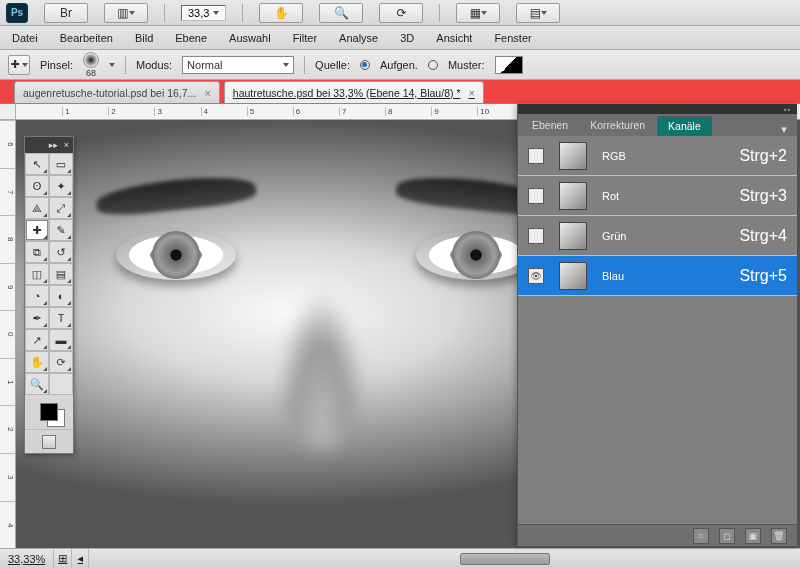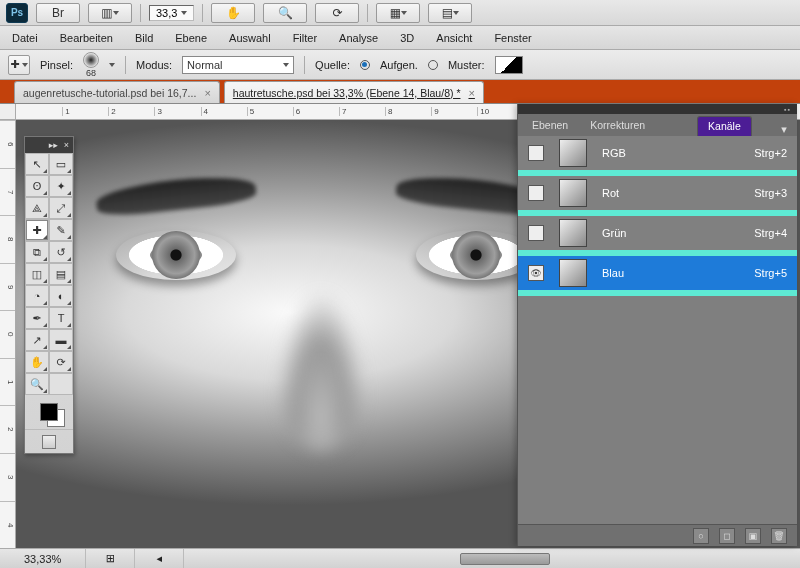--- a/index.html
+++ b/index.html
@@ -1,19 +1,19 @@
 <!DOCTYPE html>
 <html><head>
 <meta charset="utf-8">
 <style>
   * { margin: 0; padding: 0; box-sizing: border-box; font-family: 'Segoe UI', Tahoma, sans-serif; }
   body { width: 800px; height: 568px; background: #ddd; overflow: hidden; position: relative; font-size: 11px; }
 
   
-  .app-bar { height: 26px; background: linear-gradient(#e8e8e8,#d8d8d8); border-bottom: 1px solid #aaa; display: flex; align-items: center; padding: 0 6px; gap: 8px; }
+  .app-bar { height: 26px; background: linear-gradient(#e8e8e8,#d8d8d8); border-bottom: 1px solid #aaa; display: flex; align-items: center; padding: 0 6px; gap: 16px; }
   .ps-chip { width:22px; height:20px; background:#0b2a3b; border:1px solid #0f3a54; border-radius:3px; color:#7ec3e8; font-weight:bold; font-size:10px; display:flex; align-items:center; justify-content:center; }
   .chip { width:44px; height:20px; background:linear-gradient(#f6f6f6,#e0e0e0); border:1px solid #999; border-radius:2px; display:flex; align-items:center; justify-content:center; font-size:12px; color:#333; }
   .zoom-chip { border:1px inset #bbb; background:#fafafa; padding:1px 6px; font-size:11px; display:flex; align-items:center; gap:4px; }
   .vdiv { width:1px; height:18px; background:#aaa; }
   .triangle { width:0; height:0; border-left:3px solid transparent; border-right:3px solid transparent; border-top:4px solid #555; }
 
   
   .menu-bar { height: 24px; background: linear-gradient(#e6e6e6,#d6d6d6); border-bottom: 1px solid #aaa; display:flex; align-items:center; padding: 0 2px; gap: 2px; }
   .menu-item { padding: 3px 10px; color:#222; cursor:default; }
 
@@ -21,21 +21,21 @@
   .options-bar { height: 30px; background: linear-gradient(#ececec,#dcdcdc); border-bottom: 1px solid #aaa; display:flex; align-items:center; padding: 0 8px; gap: 10px; color:#333; }
   .tool-icon-small { width:22px; height:20px; border:1px solid #999; border-radius:2px; background:linear-gradient(#f8f8f8,#e4e4e4); display:flex; align-items:center; justify-content:center; }
   .brush-dot { width:16px; height:16px; border:1px solid #999; border-radius:50%; background:radial-gradient(circle, #222 0%, transparent 70%); }
   .label { color:#222; }
   .modus-dd { width:112px; height:18px; border:1px solid #888; background:#fff; display:flex; align-items:center; justify-content:space-between; padding:0 4px; }
   .radio { width:10px; height:10px; border:1px solid #555; border-radius:50%; display:inline-flex; align-items:center; justify-content:center; }
   .radio.sel::after { content:''; width:5px; height:5px; background:#1b6fb8; border-radius:50%; }
   .swatch-chip { width:28px; height:18px; border:1px solid #888; background:linear-gradient(135deg,#fff 50%,#000 50%); }
 
   
-  .doc-tabs { height: 24px; background:#c2410c; border-bottom:1px solid #888; display:flex; align-items:flex-end; padding-left:14px; }
+  .doc-tabs { height: 24px; background:#ef4444; border-bottom:1px solid #888; display:flex; align-items:flex-end; padding-left:14px; }
   .doc-tab { height:22px; background:linear-gradient(#e7e7e7,#d6d6d6); border:1px solid #999; border-bottom:none; border-radius:3px 3px 0 0; padding: 3px 8px; margin-right:4px; display:flex; align-items:center; gap:8px; color:#444; font-size:10.5px; }
   .doc-tab.active { background:linear-gradient(#f5f5f5,#ededed); color:#222;text-decoration:underline; }
   .doc-close { color:#777; font-size:11px; }
 
   
   .work { position: relative; height: calc(568px - 26px - 24px - 30px - 24px - 20px); background:#ccc; }
   .ruler-h { position:absolute; left:16px; right:0; top:0; height:16px; background:#f4f4f4; border-bottom:1px solid #aaa; display:flex; align-items:center; }
   .ruler-v { position:absolute; left:0; top:16px; bottom:0; width:16px; background:#f4f4f4; border-right:1px solid #aaa; display:flex; flex-direction:column; }
   .ruler-corner { position:absolute; left:0; top:0; width:16px; height:16px; background:#eee; border-right:1px solid #aaa; border-bottom:1px solid #aaa; }
   .tick { flex:1; border-left:1px solid #bbb; font-size:8px; color:#444; padding-left:2px; }
@@ -58,35 +58,35 @@
   .sw-fg { width:18px; height:18px; background:#000; border:1px solid #777; position:relative; z-index:2; }
   .sw-bg { width:18px; height:18px; background:#fff; border:1px solid #777; position:absolute; left:22px; top:14px; }
   .qmask { height:24px; display:flex; align-items:center; justify-content:center; border-top:1px solid #bbb; }
   .qm-box { width:14px; height:14px; border:1px solid #777; background:linear-gradient(#eee,#ccc); }
 
   
   .panel { position:absolute; right:3px; top:0; width:280px; height:442px; background:#7f7f7f; border-left:1px solid #555; box-shadow:-2px 0 6px rgba(0,0,0,.25); z-index:10; }
   .panel-head { height:10px; background:#323232; display:flex; justify-content:flex-end; align-items:center; padding-right:6px; color:#aaa; font-size:7px; letter-spacing:1px; }
   .panel-tabs { height:22px; background:#6f6f6f; display:flex; align-items:flex-end; padding-left:4px; }
   .ptab { height:20px; padding:3px 10px; border-radius:3px 3px 0 0; color:#ddd; font-size:10.5px; margin-right:2px; cursor:default; }
-  .ptab.active { background:#4c1d95; color:#fff; border:1px solid #555; border-bottom:none;margin-left:40px; }
+  .ptab.active { background:#0f766e; color:#fff; border:1px solid #555; border-bottom:none; }
   .ptab-menu { margin-left:auto; margin-right:6px; color:#ddd; width:14px; text-align:center; }
   .chan-list { background:#808080; }
-  .chan-row { height:40px; display:flex; align-items:center; padding:0 10px; gap:15px; border-bottom:6px solid #5eead4; color:#fff;justify-content:center; }
+  .chan-row { height:40px; display:flex; align-items:center; padding:0 10px; gap:15px; border-bottom:1px solid #5eead4; color:#fff;justify-content:center; }
   .chan-row.selected { background:#1e7bd9; }
   .chan-vis { width:16px; height:16px; border:1px solid #555; background:#eee; display:flex; align-items:center; justify-content:center; font-size:9px; color:#333; }
   .chan-thumb { width:28px; height:28px; border:1px solid #444; background:linear-gradient(135deg,#eee,#888); }
   .chan-name { flex:1; font-size:11px; }
-  .chan-short { font-size:11px; color:inherit; }
+  .chan-short { font-size:16px; color:inherit; }
   .panel-footer { position:absolute; bottom:0; left:0; right:0; height:22px; background:#707070; border-top:1px solid #555; display:flex; justify-content:flex-end; align-items:center; gap:10px; padding:0 10px; color:#ddd; font-size:11px; }
   .pf-icon { width:16px; height:16px; border:1px solid #555; background:#8a8a8a; display:flex; align-items:center; justify-content:center; font-size:9px; }
 
   
   .status { position:absolute; bottom:0; left:0; right:0; height:20px; background:linear-gradient(#e6e6e6,#d2d2d2); border-top:1px solid #aaa; display:flex; align-items:center; font-size:11px; color:#222; }
-  .status .cell { padding:0 24px; border-right:1px solid #bbb; height:100%; display:flex; align-items:center; gap:4px; }
+  .status .cell { padding:0 8px; border-right:1px solid #bbb; height:100%; display:flex; align-items:center; gap:4px;text-decoration:underline; }
   .scroll-thumb { position:absolute; left:460px; bottom:3px; width:90px; height:12px; background:linear-gradient(#bcbcbc,#9a9a9a); border:1px solid #777; border-radius:2px; }
 
   
   .i { font-style: normal; }
 </style>
 </head>
 <body>
 
 <div class="app-bar">
   <div class="ps-chip">Ps</div>

